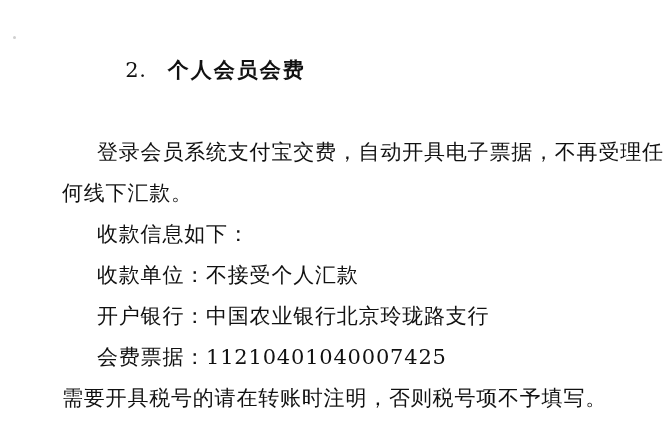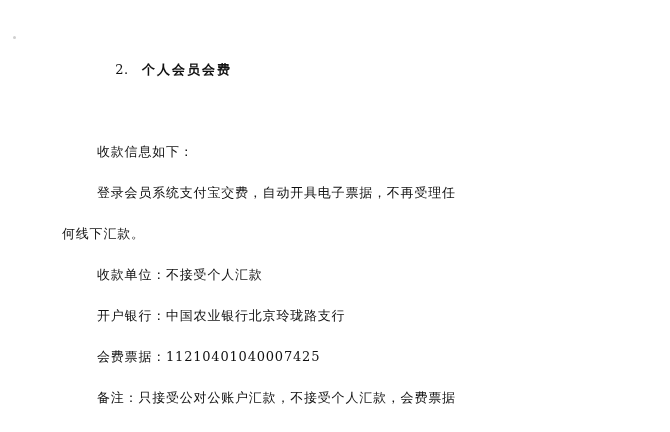--- a/index.html
+++ b/index.html
@@ -24,21 +24,21 @@
   .speck {
     position: absolute;
     left: 13px;
     top: 36px;
     width: 3px;
     height: 3px;
     background: #cfcfcf;
     border-radius: 50%;
   }
   .doc-line {
-    font-size: 13px;
+    font-size: 21px;
     line-height: 41px;
     letter-spacing: 0.4px;
     white-space: pre;
     color: #111111;
   }
   .indent-1 {
     padding-left: 35px;
   }
   .indent-heading {
     padding-left: 35px;
@@ -62,38 +62,37 @@
 
 <div class="page">
 
   <div class="speck"></div>
 
   <div class="doc-line indent-heading">
     <span class="heading-num">2.</span><span>　</span><span class="heading-text">个人会员会费</span>
   </div>
 
   <div>
-    <div class="doc-line indent-1 body-text">收款信息如下：</div>
+    <div class="doc-line indent-1 body-text">登录会员系统支付宝交费，自动开具电子票据，不再受理任</div>
+    <div class="doc-line flush body-text">何线下汇款。</div>
   </div>
 
   <div>
-    <div class="doc-line indent-1 body-text">登录会员系统支付宝交费，自动开具电子票据，不再受理任</div>
-    <div class="doc-line flush body-text">何线下汇款。</div>
+    <div class="doc-line indent-1 body-text">收款信息如下：</div>
   </div>
 
   <div>
     <div class="doc-line indent-1 body-text">收款单位：不接受个人汇款</div>
   </div>
 
   <div>
     <div class="doc-line indent-1 body-text">开户银行：中国农业银行北京玲珑路支行</div>
   </div>
 
   <div>
     <div class="doc-line indent-1 body-text">会费票据：11210401040007425</div>
   </div>
 
   <div>
-    <div class="doc-line indent-1 body-text">备注：只接受公对公账户汇款，不接受个人汇款，会费票据</div>
     <div class="doc-line flush body-text">需要开具税号的请在转账时注明，否则税号项不予填写。</div>
   </div>
 
 </div>
 
 </body></html>

